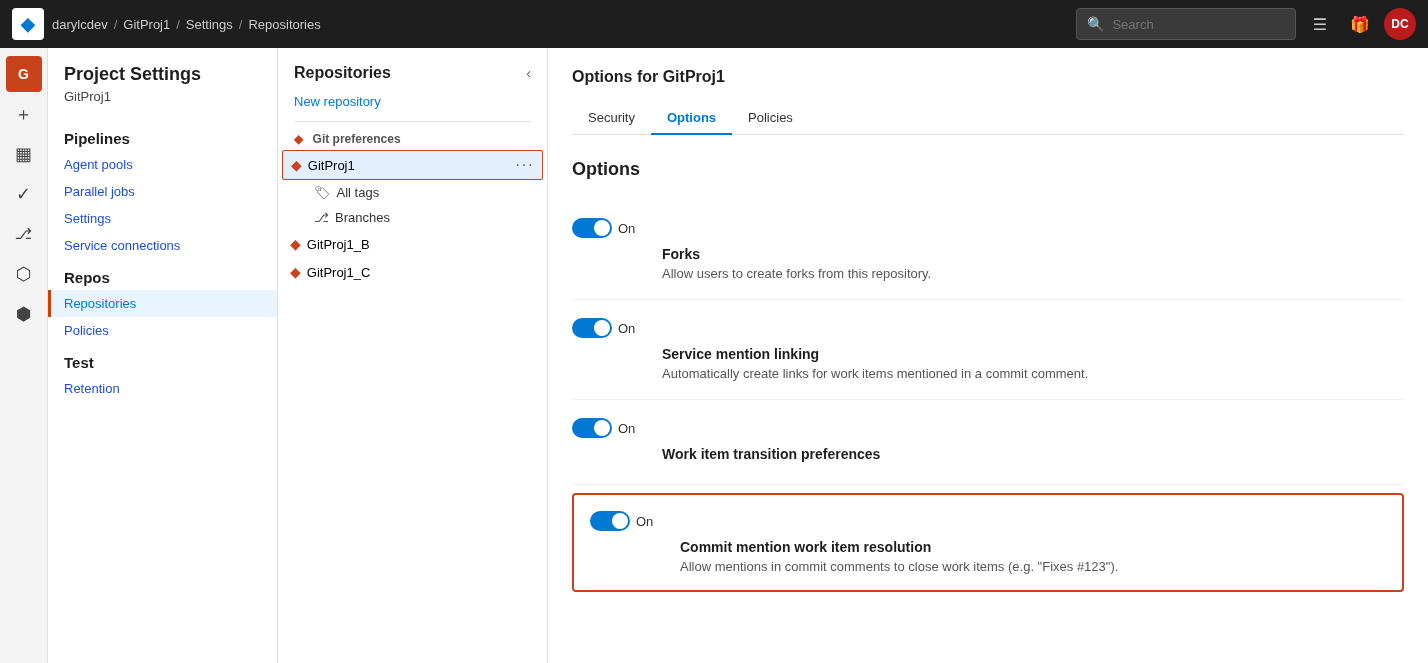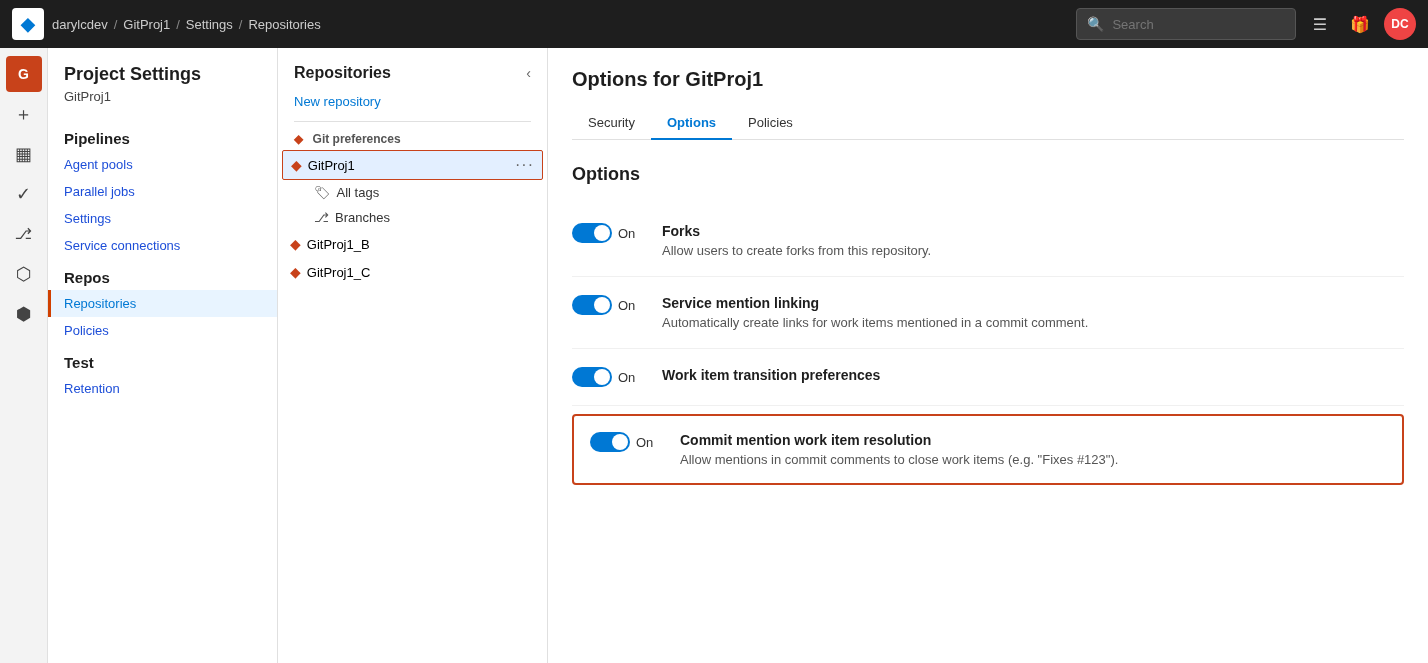--- a/index.html
+++ b/index.html
@@ -51,21 +51,21 @@
     }
     .topbar-icon-btn {
       width: 32px; height: 32px;
       display: flex; align-items: center; justify-content: center;
       color: #ccc; cursor: pointer; border-radius: 4px;
       font-size: 16px;
     }
     .topbar-avatar {
       width: 32px; height: 32px;
       border-radius: 50%;
-      background: #ef4444;
+      background: #b91c1c;
       display: flex; align-items: center; justify-content: center;
       color: #fff; font-size: 12px; font-weight: bold;
       cursor: pointer;
     }
 
     
     .main-layout {
       display: flex;
       flex: 1;
       overflow: hidden;
@@ -188,21 +188,21 @@
     .sub-icon { color: #555; font-size: 13px; }
 
     
     .content-area {
       flex: 1;
       overflow-y: auto;
       padding: 20px 24px;
       background: #fff;
     }
     .content-header {
-      font-size: 20px;
+      font-size: 16px;
       font-weight: 600;
       color: #1e1e1e;
       margin-bottom: 16px;
     }
     .tabs-row {
       display: flex;
       gap: 0;
       border-bottom: 1px solid #e0e0e0;
       margin-bottom: 24px;
       margin-top: 6px;
@@ -259,21 +259,21 @@
       background: #fff;
       border-radius: 50%;
       top: 2px;
       right: 2px;
       transition: left 0.2s;
     }
     .toggle-label {
       font-size: 13px;
       color: #333;
     }
-    .option-content { flex: 1; }
+    .option-content { flex: 1; margin-top: 28px; }
     .option-title {
       font-size: 14px;
       font-weight: 700;
       color: #1e1e1e;
       margin-bottom: 4px;
     }
     .option-desc {
       font-size: 13px;
       color: #555;
     }

